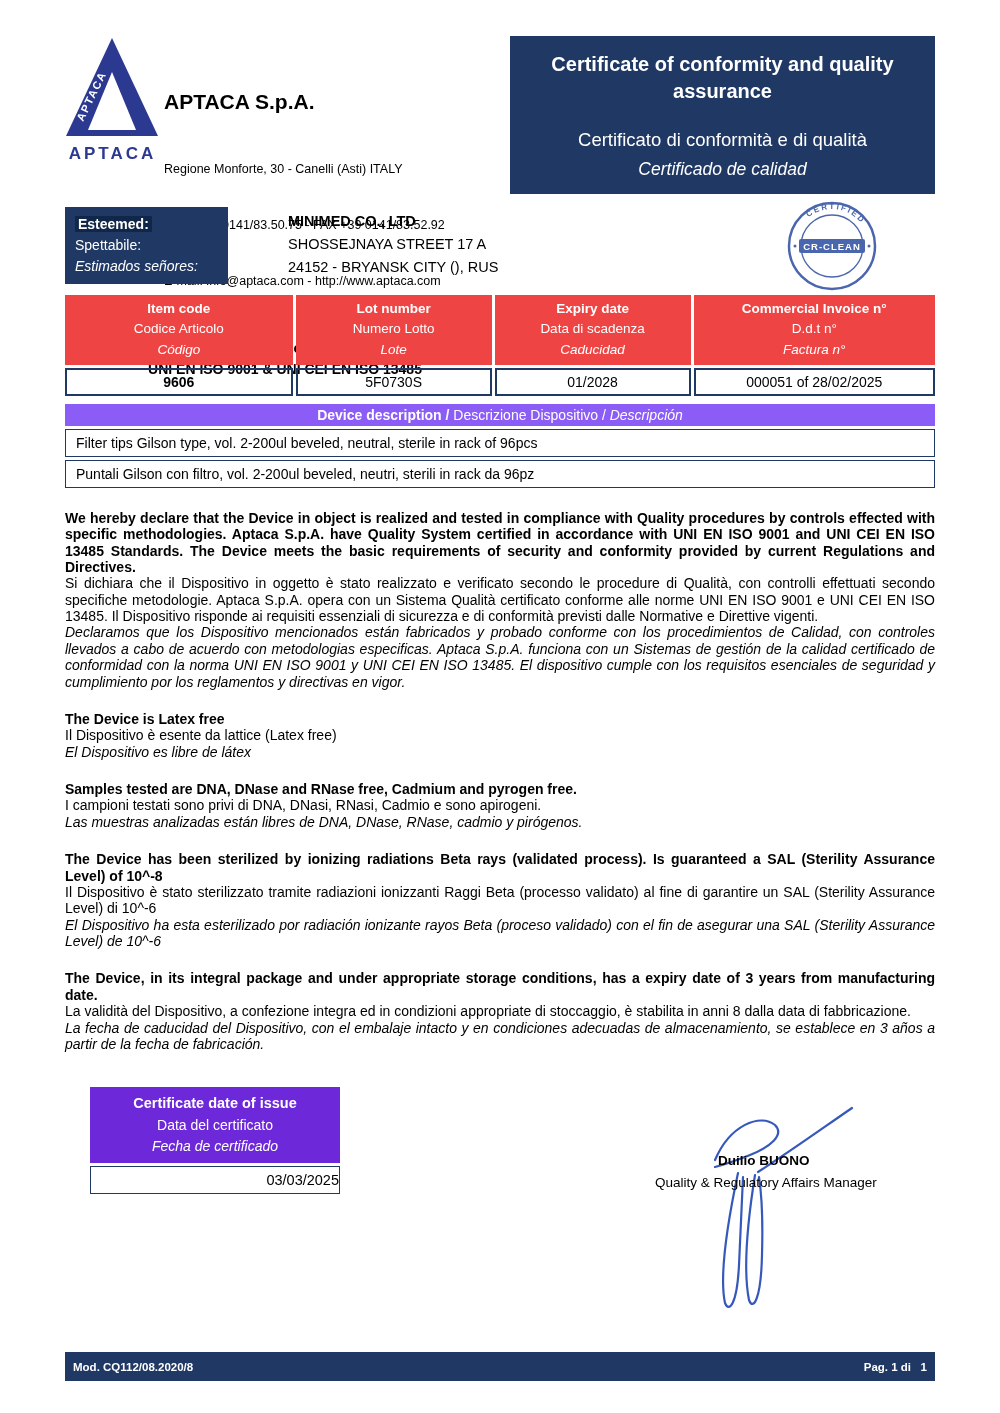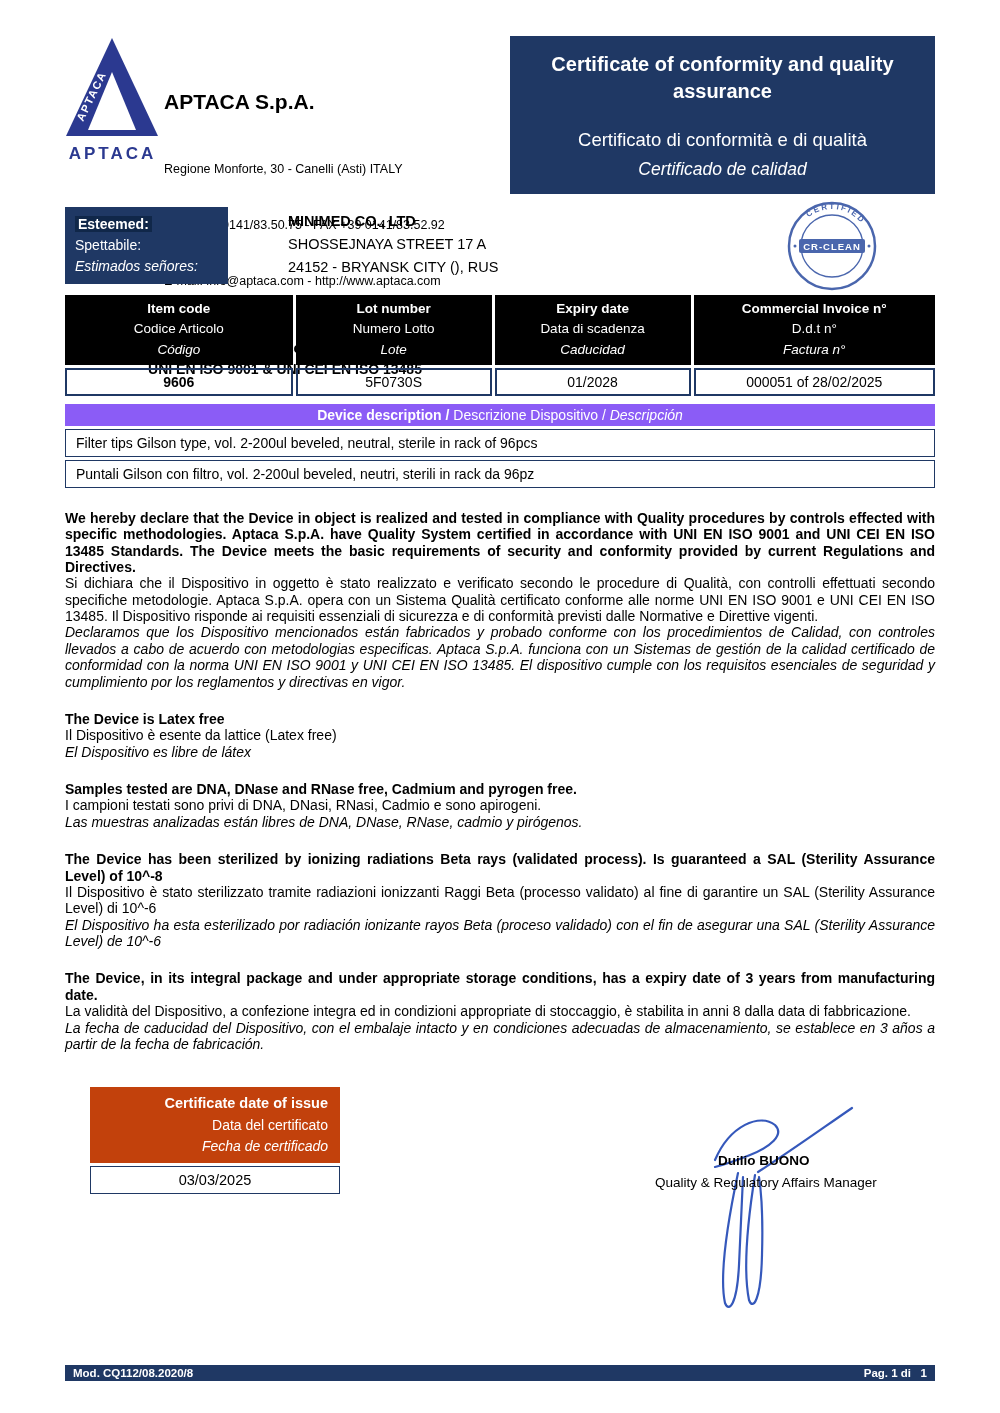--- a/index.html
+++ b/index.html
@@ -38,54 +38,54 @@
   .recipient-address { margin-left:32px; padding-top:3px; font-size:14.5px; line-height:1.6; }
   .recipient-name { font-weight:bold; }
 
   
   .stamp { position:absolute; left:786px; top:200px; width:92px; height:92px; }
 
   
   .main { position:absolute; left:65px; top:295px; width:870px; }
 
   .info-table { display:grid; grid-template-columns:230fr 198fr 198fr 244fr; gap:3px; }
-  .th { background:#000000; color:#fff; text-align:center; padding:4px 2px 5px; font-size:13.5px; line-height:1.5; }
+  .th { background:#ef4444; color:#fff; text-align:center; padding:4px 2px 5px; font-size:13.5px; line-height:1.5; }
   .th .en { font-weight:bold; }
   .th .es { font-style:italic; }
   .td { border:2px solid #1f3864; text-align:center; font-size:14px; padding:4px 2px; }
   .td.bold { font-weight:bold; }
 
   .device-bar { margin-top:8px; background:#8b5cf6; color:#fff; text-align:center; font-size:14px; padding:3px 0; }
   .device-bar .en { font-weight:bold; }
   .device-bar .es { font-style:italic; }
   .device-row { margin-top:3px; border:1.5px solid #1f3864; font-size:14px; padding:5px 10px; }
 
   .body-text { margin-top:22px; font-size:14px; line-height:1.17; }
   .group { margin-bottom:21px; }
   .p-en { font-weight:bold; text-align:justify; }
   .p-it { text-align:justify; }
   .p-es { font-style:italic; text-align:justify; }
   .nj .p-en, .nj .p-it, .nj .p-es { text-align:left; }
 
   
   .cert-block { margin:35px 0 0 25px; width:250px; }
-  .cert-labels { background:#c2410c; color:#fff; text-align:right; padding:6px 12px; font-size:14px; line-height:1.5; }
+  .cert-labels { background:#6d28d9; color:#fff; text-align:center; padding:6px 12px; font-size:14px; line-height:1.5; }
   .cert-labels .en { font-weight:bold; font-size:14.5px; }
   .cert-labels .es { font-style:italic; }
-  .cert-value { border:1.5px solid #1f3864; text-align:center; font-size:14.5px; padding:5px 0; margin-top:3px; }
+  .cert-value { border:1.5px solid #1f3864; text-align:right; font-size:14.5px; padding:5px 0; margin-top:3px; }
 
   
   .signature { position:absolute; left:635px; top:1085px; width:285px; height:230px; }
   .signature svg { position:absolute; left:0; top:0; }
   .sig-name { position:absolute; left:83px; top:68px; font-weight:bold; font-size:13.5px; }
   .sig-title { position:absolute; left:20px; top:90px; font-size:13.5px; white-space:nowrap; }
 
   
   .footer-bar {
-    position:absolute; left:65px; bottom:32px; width:870px; height:16px;
+    position:absolute; left:65px; bottom:32px; width:870px; height:29px;
     display:flex; justify-content:space-between; align-items:center;
     padding:0 8px; font-size:11.5px; font-weight:bold;
   }
   .foot-right { white-space:pre; }
 </style>
 </head>
 <body>
 
 <div class="page">
 

